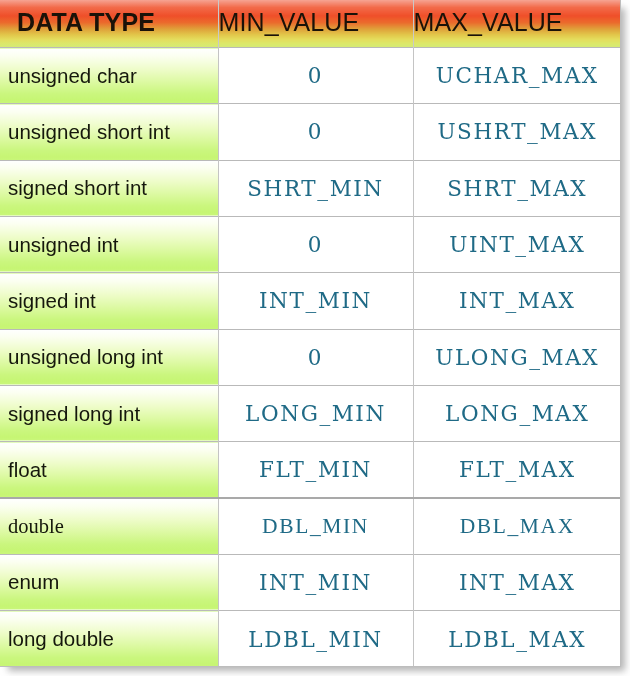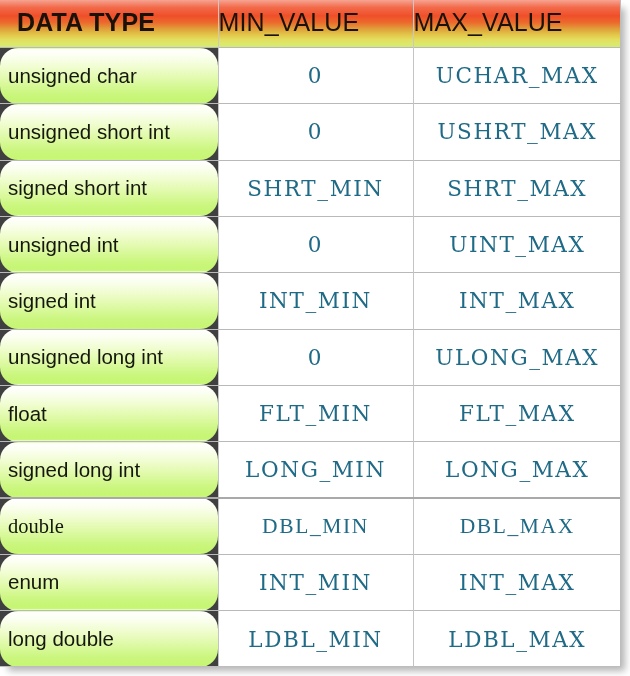--- a/index.html
+++ b/index.html
@@ -25,21 +25,21 @@
   .table-grid {
     position: absolute;
     left: 0;
     top: 0;
     width: 621px;
     height: 667px;
     border-collapse: collapse;
     table-layout: fixed;
     
     box-shadow: 6px 6px 7px -2px rgba(120,120,120,0.55);
-    background: #404040;
+    background: #0f172a;
   }
 
   
   col.c-type  { width: 218px; }
   col.c-min   { width: 195px; }
   col.c-max   { width: 208px; }
 
   
   thead tr { height: 45px; }
 
@@ -100,21 +100,20 @@
     text-align: left;
     background-image: linear-gradient(
         to bottom,
         #ffffff 0%,
         #fbfff0 14%,
         #eefcc9 38%,
         #dbf9a0 62%,
         #caf67e 82%,
         #c6f573 94%,
         #c9f67a 100%);
-    border-radius: 18px;
   }
 
   
   td.val-cell {
     font-family: "DejaVu Serif", "Liberation Serif", serif;
     font-size: 21.5px;
     letter-spacing: 1.6px;
     color: #1f6a86;
     text-align: center;
     white-space: nowrap;
@@ -189,28 +188,28 @@
           <td class="type-cell">signed int</td>
           <td class="val-cell v-min">INT_MIN</td>
           <td class="val-cell v-max">INT_MAX</td>
         </tr>
         <tr>
           <td class="type-cell">unsigned long int</td>
           <td class="val-cell v-min">0</td>
           <td class="val-cell v-max">ULONG_MAX</td>
         </tr>
         <tr>
+          <td class="type-cell">signed long int</td>
+          <td class="val-cell v-min">LONG_MIN</td>
+          <td class="val-cell v-max">LONG_MAX</td>
+        </tr>
+        <tr>
           <td class="type-cell">float</td>
           <td class="val-cell v-min">FLT_MIN</td>
           <td class="val-cell v-max">FLT_MAX</td>
-        </tr>
-        <tr>
-          <td class="type-cell">signed long int</td>
-          <td class="val-cell v-min">LONG_MIN</td>
-          <td class="val-cell v-max">LONG_MAX</td>
         </tr>
         <tr class="thick-top">
           <td class="type-cell">double</td>
           <td class="val-cell v-min">DBL_MIN</td>
           <td class="val-cell v-max">DBL_MAX</td>
         </tr>
         <tr>
           <td class="type-cell">enum</td>
           <td class="val-cell v-min">INT_MIN</td>
           <td class="val-cell v-max">INT_MAX</td>

